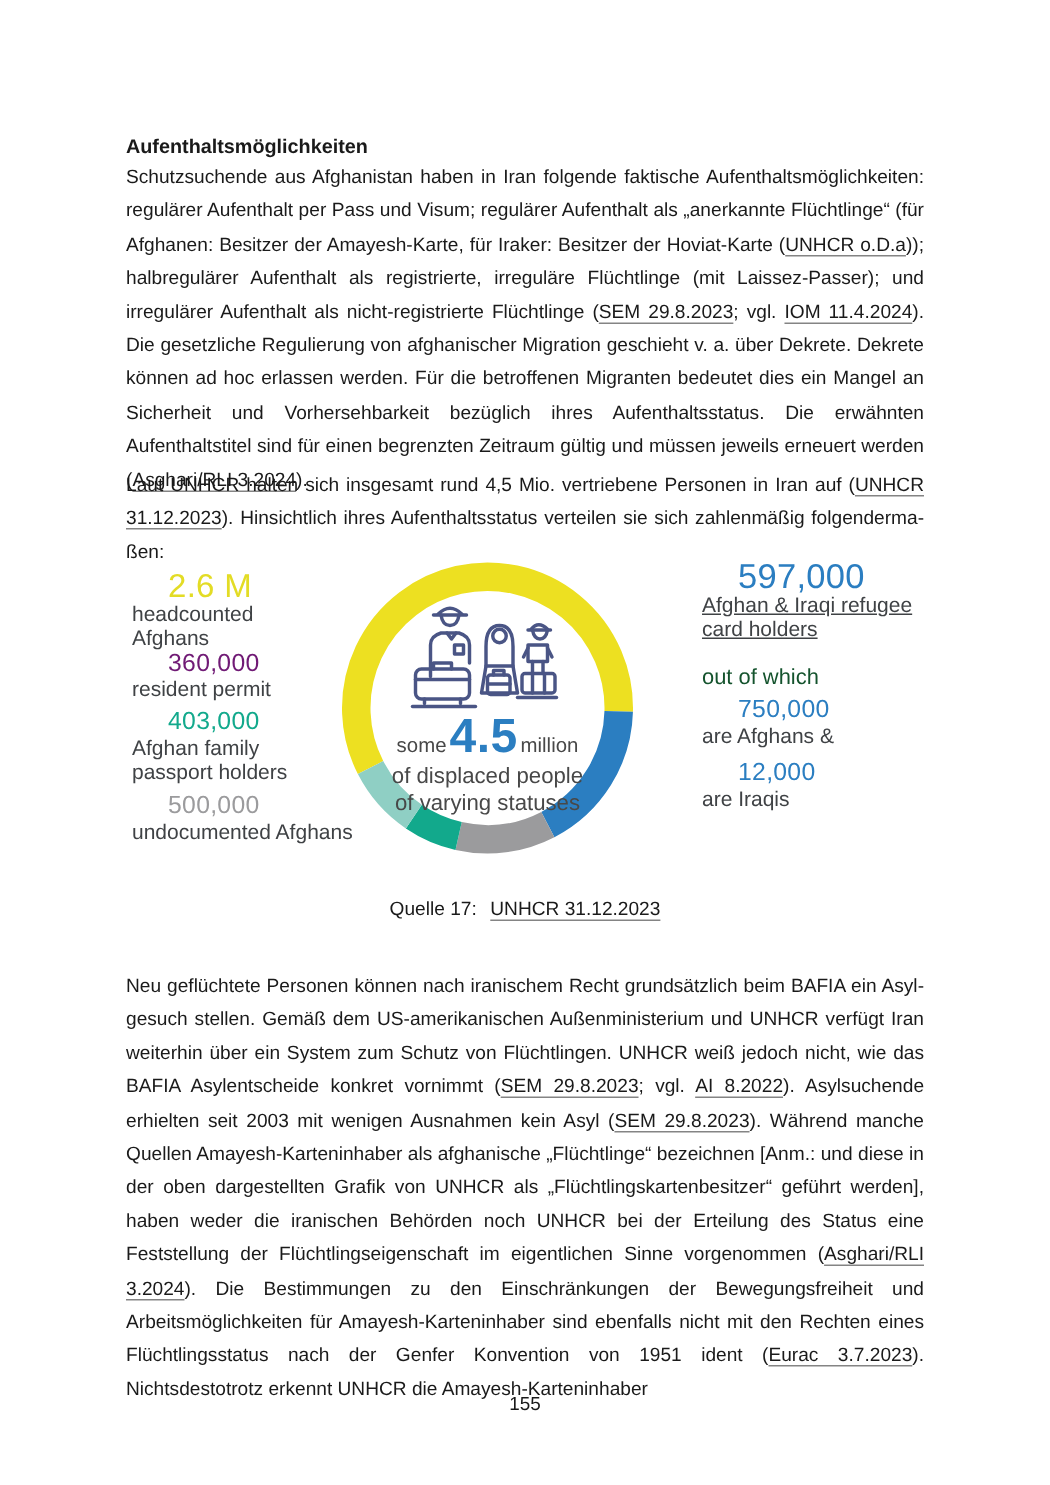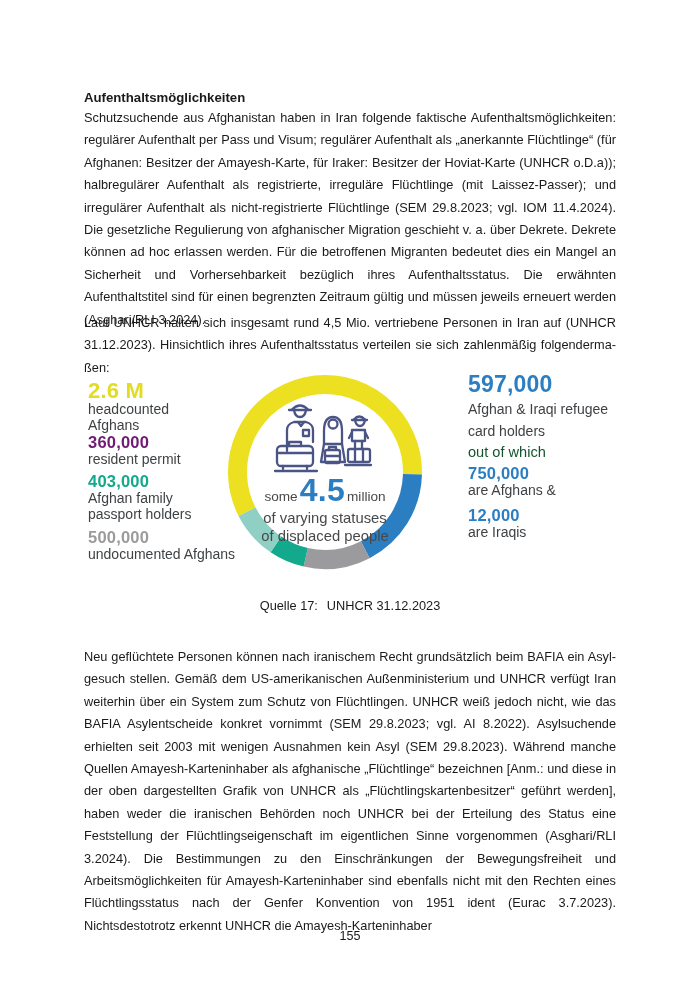--- a/index.html
+++ b/index.html
@@ -8,50 +8,50 @@
   .page{position:absolute;inset:0;background:#ffffff;}
 
   .title{position:absolute;left:84px;top:80px;width:532px;
          font-size:13.2px;font-weight:bold;line-height:18px;}
 
   .para{position:absolute;left:84px;width:532px;font-size:12.75px;
         line-height:22.4px;text-align:justify;hyphens:manual;}
   #para-1{top:107px;}
   #para-2{top:312px;}
   #para-3{top:646px;}
-  .cite{text-decoration-thickness:1px;
+  .cite{text-decoration:underline;text-decoration-thickness:1px;
         text-underline-offset:3px;text-decoration-color:#848484;}
 
   .caption{position:absolute;left:84px;top:595px;width:532px;
            font-size:12.75px;line-height:22.4px;text-align:center;}
   .caption .src{margin-left:9px;}
 
   .pagenum{position:absolute;left:0;top:925px;width:700px;text-align:center;
            font-size:12.6px;line-height:22px;}
 
   
   .infographic{position:absolute;left:0;top:0;width:700px;height:990px;pointer-events:none;}
   .stat{position:absolute;}
-  .stat .val{font-weight:bold;font-size:16.5px;line-height:18px;letter-spacing:0.2px;}
+  .stat .val{font-weight:normal;font-size:16.5px;line-height:18px;letter-spacing:0.2px;margin-left:24px;}
   .stat .lbl{font-size:14px;line-height:16px;color:#3f4245;}
   .stat.big .val{font-size:22px;line-height:20px;}
 
   #info-left .stat{left:88px;}
   #info-left .stat:nth-child(1){top:381px;}
   #info-left .stat:nth-child(2){top:433px;}
   #info-left .stat:nth-child(3){top:472px;}
   #info-left .stat:nth-child(4){top:528px;}
 
   #info-right .stat, #info-right .note{left:468px;position:absolute;}
   #info-right > :nth-child(1){top:374px;}
   #info-right > :nth-child(2){top:444px;}
   #info-right > :nth-child(3){top:464px;}
   #info-right > :nth-child(4){top:506px;}
   #info-right .stat.big .val{font-size:23px;line-height:21px;}
-  #info-right .stat.big .lbl{margin-top:6px;}
+  #info-right .stat.big .lbl{margin-top:0;text-decoration:underline;}
   .note{font-size:14.6px;line-height:16px;color:#14532d;}
 
   #donut-svg{position:absolute;left:215px;top:362px;width:220px;height:220px;}
 
   .donut-center-text{position:absolute;left:240px;top:478px;width:170px;
                      text-align:center;color:#484848;}
   .dct-line1{font-size:13.6px;line-height:24px;white-space:nowrap;}
   .dct-line1 .bignum{font-size:32px;font-weight:bold;color:#2b7ec1;
                      padding:0 2px;letter-spacing:0.3px;}
   .dct-line2{font-size:14.8px;line-height:18px;}
@@ -140,22 +140,22 @@
         <path d="M137,70 l-3,6 M150,70 l3,6"></path>
         <path d="M140,79 v8 M147,79 v8"></path>
         <rect x="133" y="87" width="22" height="13" rx="2"></rect>
         <path d="M140,87 v13 M148,87 v13"></path>
         <path d="M130,103 h26"></path>
       </g>
     </svg>
 
     <div class="donut-center-text">
       <div class="dct-line1"><span>some</span><span class="bignum">4.5</span><span>million</span></div>
+      <div class="dct-line2">of displaced people</div>
       <div class="dct-line2">of varying statuses</div>
-      <div class="dct-line2">of displaced people</div>
     </div>
   </div>
 
   <div class="caption">
     <span>Quelle 17:</span><span class="src cite">UNHCR 31.12.2023</span>
   </div>
 
   <div class="para" id="para-3"><span>Neu geflüchtete Personen können nach iranischem Recht grundsätzlich beim BAFIA ein Asyl­gesuch stellen. Gemäß dem US-amerikanischen Außenministerium und UNHCR verfügt Iran weiterhin über ein System zum Schutz von Flüchtlingen. UNHCR weiß jedoch nicht, wie das BAFIA Asylentscheide konkret vornimmt (</span><span class="cite">SEM 29.8.2023</span><span>; vgl. </span><span class="cite">AI 8.2022</span><span>). Asylsuchende erhiel­ten seit 2003 mit wenigen Ausnahmen kein Asyl (</span><span class="cite">SEM 29.8.2023</span><span>). Während manche Quellen Amayesh-Karteninhaber als afghanische „Flüchtlinge“ bezeichnen [Anm.: und diese in der oben dargestellten Grafik von UNHCR als „Flüchtlingskartenbesitzer“ geführt werden], haben weder die iranischen Behörden noch UNHCR bei der Erteilung des Status eine Feststellung der Flücht­lingseigenschaft im eigentlichen Sinne vorgenommen (</span><span class="cite">Asghari/RLI 3.2024</span><span>). Die Bestimmungen zu den Einschränkungen der Bewegungsfreiheit und Arbeitsmöglichkeiten für Amayesh-Karten­inhaber sind ebenfalls nicht mit den Rechten eines Flüchtlingsstatus nach der Genfer Konvention von 1951 ident (</span><span class="cite">Eurac 3.7.2023</span><span>). Nichtsdestotrotz erkennt UNHCR die Amayesh-Karteninhaber</span></div>
 
   <div class="pagenum">155</div>

